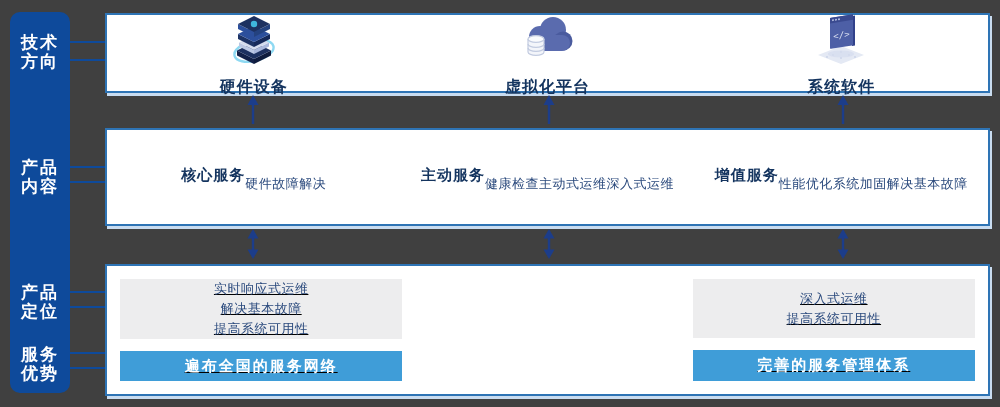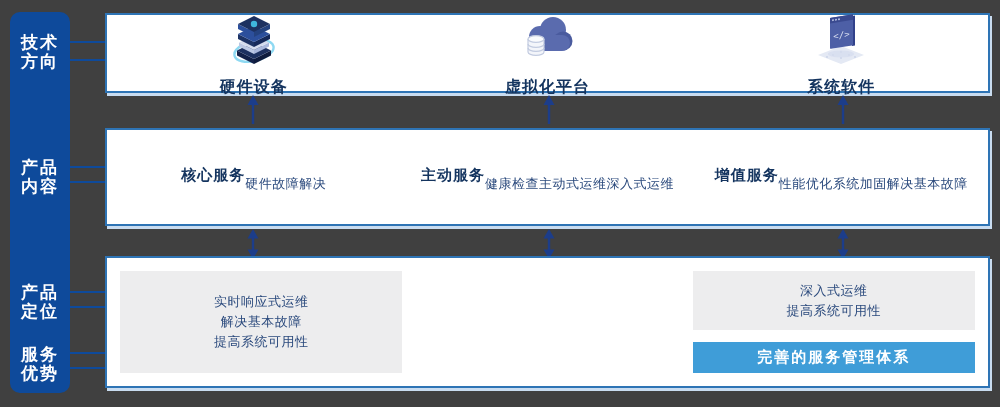--- a/index.html
+++ b/index.html
@@ -27,21 +27,21 @@
 
   
   .panel {
     position:absolute; left:105px; width:885px; background:#ffffff;
     border:2px solid var(--border-blue,#2E74B5);
     box-shadow:2px 3px 0 #C9DCF0;
     box-sizing:border-box;
   }
   .panel-top    { top:13px;  height:80px;  display:flex; }
   .panel-mid    { top:128px; height:98px;  display:flex; }
-  .panel-bottom { top:256px; height:132px; display:flex; gap:4px; padding:13px; }
+  .panel-bottom { top:264px; height:132px; display:flex; gap:4px; padding:13px;text-decoration:underline; }
 
   
   .tech-col {
     flex:1; display:flex; flex-direction:column;
     align-items:center; justify-content:center; padding-top:2px;
   }
   .tech-icon { width:60px; height:54px; display:block; }
   .tech-label {
     margin-top:12px; font-size:16px; font-weight:bold;
     color:var(--title-navy,#14345F); letter-spacing:1px;
@@ -244,20 +244,21 @@
   </span>
 
   <div class="panel panel-bottom">
 
     <div class="pos-col">
       <div class="pos-gray">
         <div class="pos-line">实时响应式运维</div>
         <div class="pos-line">解决基本故障</div>
         <div class="pos-line">提高系统可用性</div>
       </div>
+      <div class="pos-bar">遍布全国的服务网络</div>
     </div>
 
     <div class="pos-col">
     </div>
 
     <div class="pos-col">
       <div class="pos-gray">
         <div class="pos-line">深入式运维</div>
         <div class="pos-line">提高系统可用性</div>
       </div>

